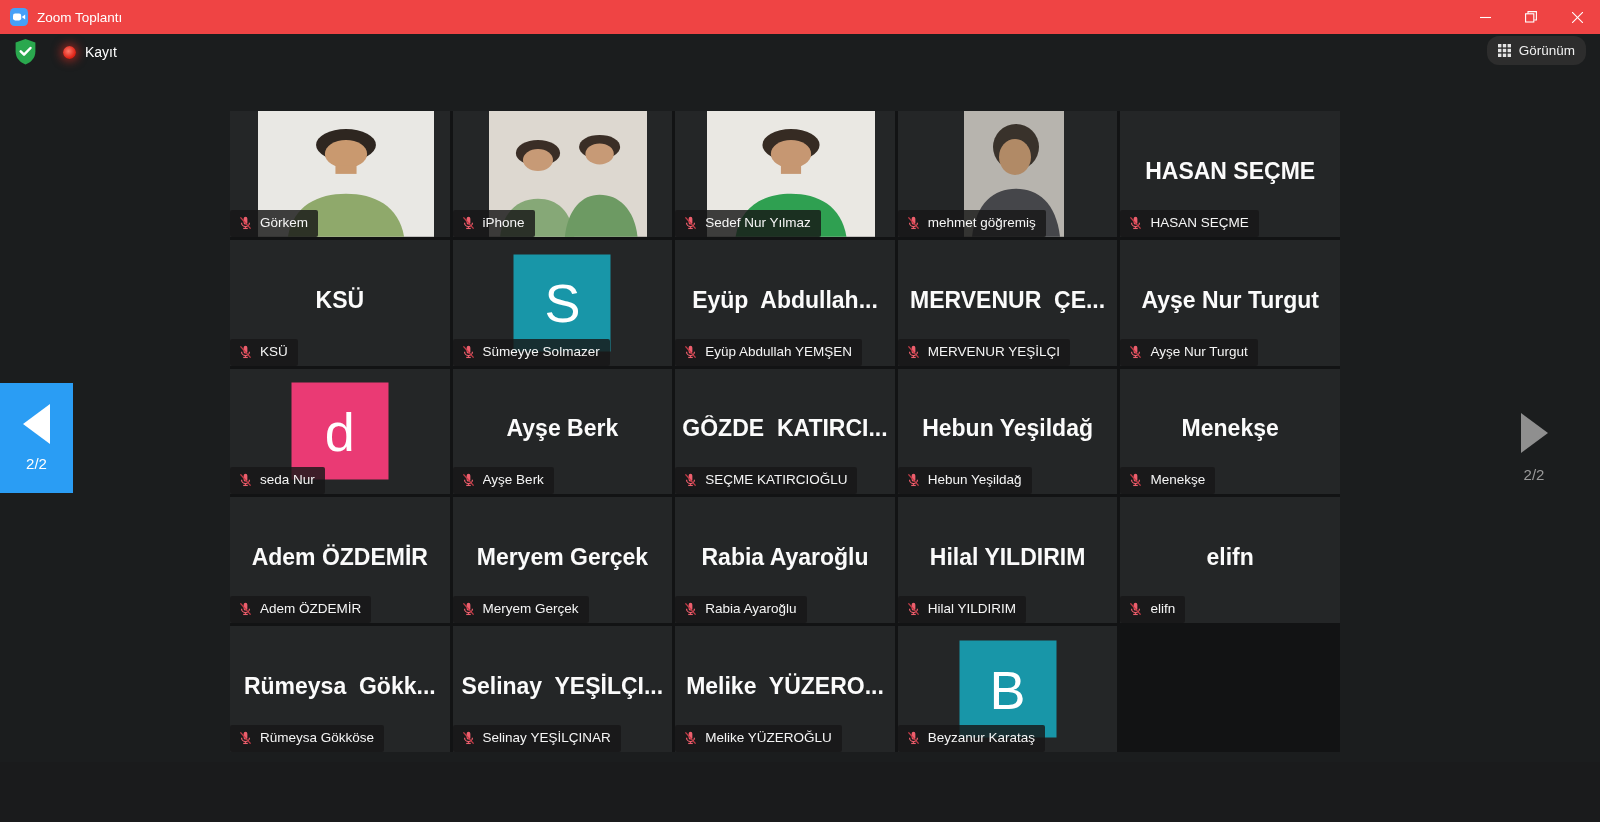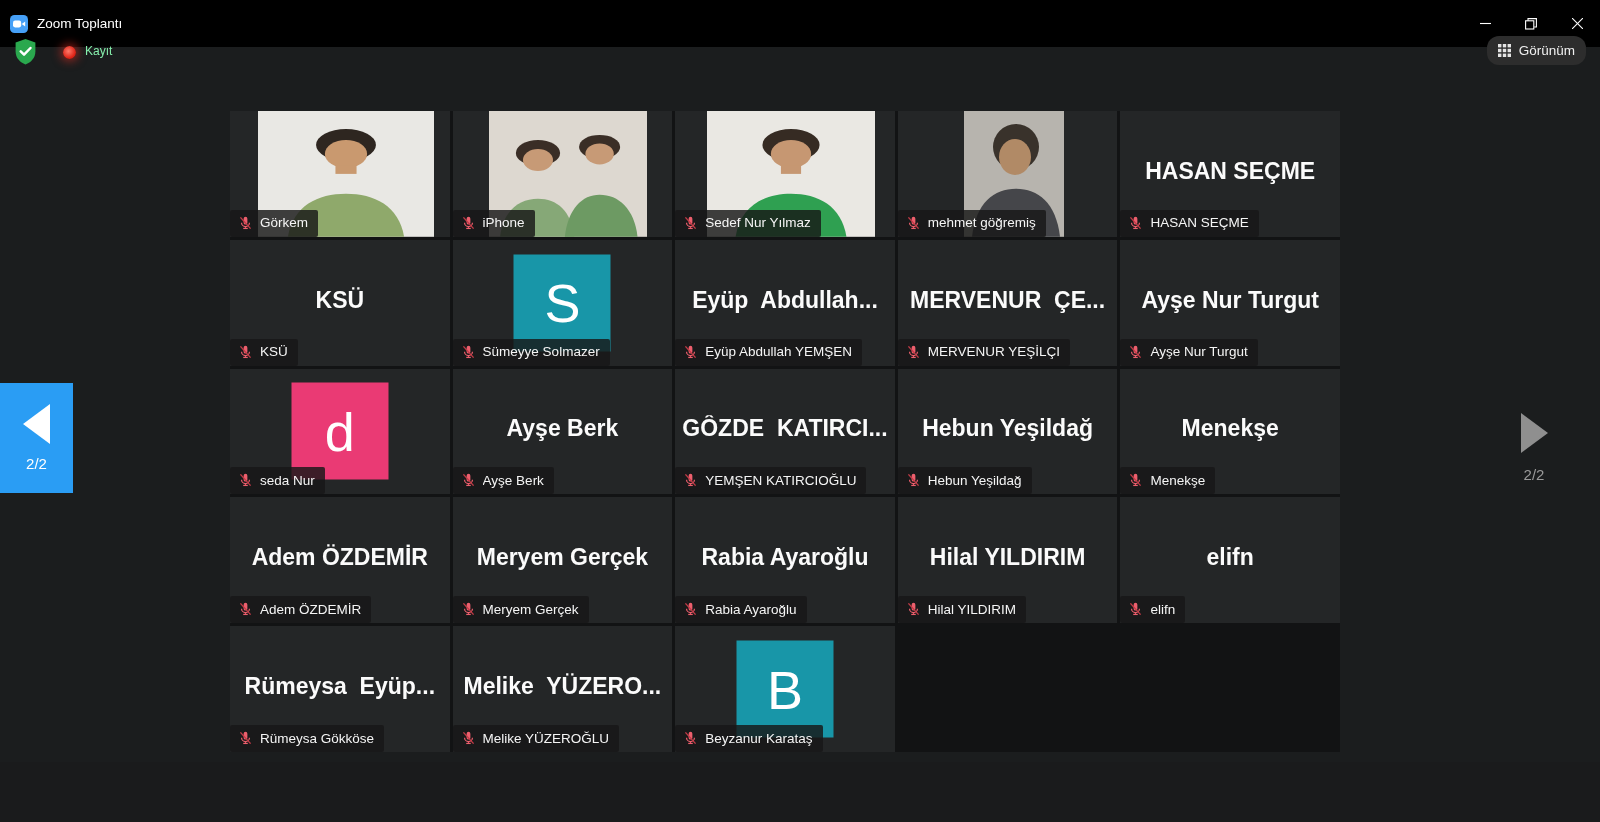--- a/index.html
+++ b/index.html
@@ -6,36 +6,36 @@
   html,body { width:1600px; height:822px; }
   body {
     position: relative;
     background: #1b1d1e;
     overflow: hidden;
     font-family: "Liberation Sans", sans-serif;
   }
 
   
   .titlebar {
-    position:absolute; top:0; left:0; right:0; height:47px;
-    background:#000000; display:flex; align-items:center; color:#fff;
+    position:absolute; top:0; left:0; right:0; height:34px;
+    background:#ef4444; display:flex; align-items:center; color:#fff;
   }
   .app-icon { width:18px; height:18px; margin:0 9px 0 10px; flex:none; }
   .titlebar .title { font-size:13.5px; }
   .win-controls { margin-left:auto; display:flex; height:100%; }
   .win-btn { width:46px; height:100%; display:flex; align-items:center; justify-content:center; cursor:default; }
 
   
   .shield { position:absolute; left:13px; top:38px; width:25px; height:27px; }
   .rec-dot {
     position:absolute; left:63px; top:46px; width:13px; height:13px; border-radius:50%;
     background: radial-gradient(circle at 42% 40%, #ff7a6a, #de2418 62%, #a31108);
     box-shadow: 0 0 8px 3px rgba(230,45,35,.5);
   }
-  .rec-label { position:absolute; left:85px; top:44px; font-size:12px; color:#86efac; }
+  .rec-label { position:absolute; left:85px; top:44px; font-size:14px; color:#ffffff; }
   .view-btn {
     position:absolute; right:14px; top:36px; height:29px;
     background:#2d2d2d; border-radius:12px; display:flex; align-items:center;
     gap:8px; padding:0 11px; color:#f0f0f0; font-size:13.5px; cursor:default;
   }
   .view-btn svg { width:13px; height:13px; }
 
   
   .grid {
     position:absolute; left:230px; top:111px; width:1110px; height:641px;
@@ -50,21 +50,21 @@
     text-align:center; color:#fbfbfb; font-size:23px; font-weight:700;
     white-space:pre; overflow:hidden;
   }
   .avatar {
     position:absolute; left:50%; top:50%; transform:translate(-50%,-50%);
     width:97px; height:97px; display:flex; align-items:center; justify-content:center;
     color:#fff; font-size:54px; font-weight:400;
   }
   .avatar.two { font-size:44px; }
   .badge {
-    position:absolute; left:0; bottom:0; display:flex; align-items:center; gap:7px;
+    position:absolute; left:0; bottom:0; display:flex; gap:7px;
     background:rgba(23,23,23,.82); padding:5px 10px 6px 8px; border-radius:2px;
     max-width:96%;
   }
   .badge .txt { color:#f5f5f5; font-size:13.5px; white-space:nowrap; overflow:hidden; }
   .badge svg { width:15px; height:16px; flex:none; }
 
   
   .page-left {
     position:absolute; left:0; top:383px; width:73px; height:110px;
     background:#2a9df4; display:flex; flex-direction:column;
@@ -365,21 +365,21 @@
     <div class="center-name">GÔZDE  KATIRCI...</div>
 
     <div class="badge">
       <svg viewBox="0 0 16 16">
         <rect x="6" y="1.4" width="4" height="8.2" rx="2" fill="#ed5f6d"></rect>
         <path d="M3.8 7.6a4.2 4.2 0 0 0 8.4 0" fill="none" stroke="#ed5f6d" stroke-width="1.3"></path>
         <line x1="8" y1="11.8" x2="8" y2="13.2" stroke="#ed5f6d" stroke-width="1.3"></line>
         <line x1="5.6" y1="13.8" x2="10.4" y2="13.8" stroke="#ed5f6d" stroke-width="1.3"></line>
         <line x1="2.6" y1="2" x2="13.4" y2="14" stroke="#c23b47" stroke-width="1.5"></line>
       </svg>
-      <span class="txt">YEMŞEN KATIRCIOĞLU</span>
+      <span class="txt">SEÇME KATIRCIOĞLU</span>
     </div>
   </div>
 
   <div class="tile">
 
     <div class="center-name">Hebun Yeşildağ</div>
 
     <div class="badge">
       <svg viewBox="0 0 16 16">
         <rect x="6" y="1.4" width="4" height="8.2" rx="2" fill="#ed5f6d"></rect>
@@ -483,35 +483,50 @@
         <line x1="8" y1="11.8" x2="8" y2="13.2" stroke="#ed5f6d" stroke-width="1.3"></line>
         <line x1="5.6" y1="13.8" x2="10.4" y2="13.8" stroke="#ed5f6d" stroke-width="1.3"></line>
         <line x1="2.6" y1="2" x2="13.4" y2="14" stroke="#c23b47" stroke-width="1.5"></line>
       </svg>
       <span class="txt">elifn</span>
     </div>
   </div>
 
   <div class="tile">
 
-    <div class="center-name">Rümeysa  Eyüp...</div>
+    <div class="center-name">Rümeysa  Gökk...</div>
 
     <div class="badge">
       <svg viewBox="0 0 16 16">
         <rect x="6" y="1.4" width="4" height="8.2" rx="2" fill="#ed5f6d"></rect>
         <path d="M3.8 7.6a4.2 4.2 0 0 0 8.4 0" fill="none" stroke="#ed5f6d" stroke-width="1.3"></path>
         <line x1="8" y1="11.8" x2="8" y2="13.2" stroke="#ed5f6d" stroke-width="1.3"></line>
         <line x1="5.6" y1="13.8" x2="10.4" y2="13.8" stroke="#ed5f6d" stroke-width="1.3"></line>
         <line x1="2.6" y1="2" x2="13.4" y2="14" stroke="#c23b47" stroke-width="1.5"></line>
       </svg>
       <span class="txt">Rümeysa Gökköse</span>
     </div>
   </div>
 
 
+  <div class="tile">
+
+    <div class="center-name">Selinay  YEŞİLÇI...</div>
+
+    <div class="badge">
+      <svg viewBox="0 0 16 16">
+        <rect x="6" y="1.4" width="4" height="8.2" rx="2" fill="#ed5f6d"></rect>
+        <path d="M3.8 7.6a4.2 4.2 0 0 0 8.4 0" fill="none" stroke="#ed5f6d" stroke-width="1.3"></path>
+        <line x1="8" y1="11.8" x2="8" y2="13.2" stroke="#ed5f6d" stroke-width="1.3"></line>
+        <line x1="5.6" y1="13.8" x2="10.4" y2="13.8" stroke="#ed5f6d" stroke-width="1.3"></line>
+        <line x1="2.6" y1="2" x2="13.4" y2="14" stroke="#c23b47" stroke-width="1.5"></line>
+      </svg>
+      <span class="txt">Selinay YEŞİLÇINAR</span>
+    </div>
+  </div>
 
   <div class="tile">
 
     <div class="center-name">Melike  YÜZERO...</div>
 
     <div class="badge">
       <svg viewBox="0 0 16 16">
         <rect x="6" y="1.4" width="4" height="8.2" rx="2" fill="#ed5f6d"></rect>
         <path d="M3.8 7.6a4.2 4.2 0 0 0 8.4 0" fill="none" stroke="#ed5f6d" stroke-width="1.3"></path>
         <line x1="8" y1="11.8" x2="8" y2="13.2" stroke="#ed5f6d" stroke-width="1.3"></line>

